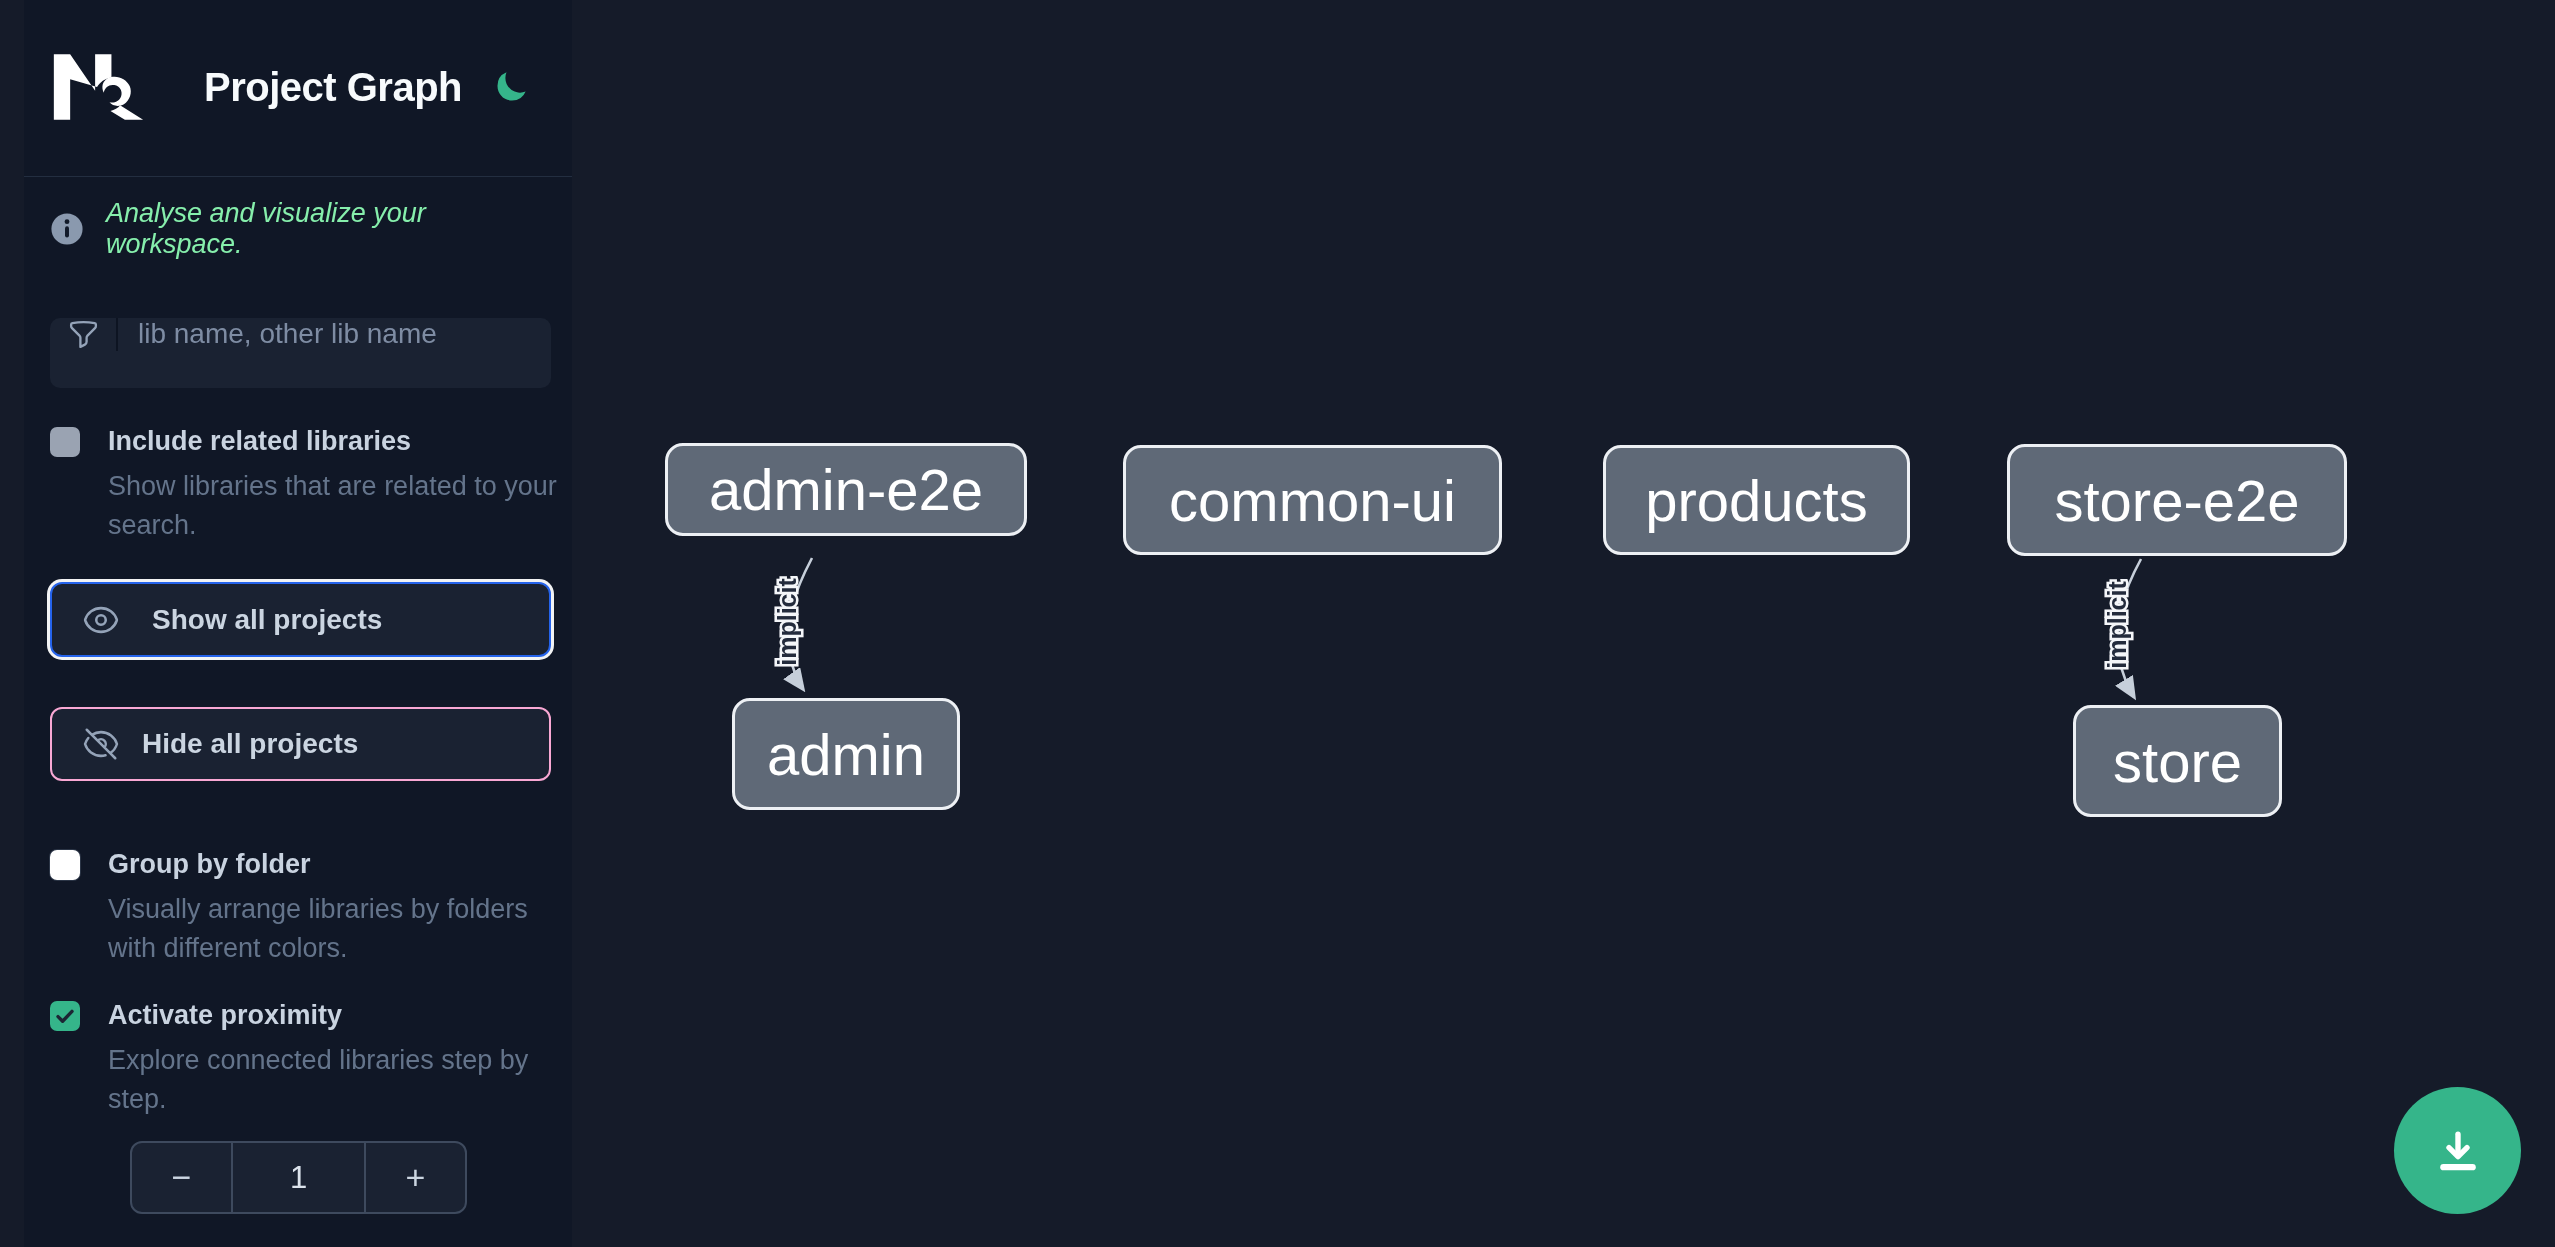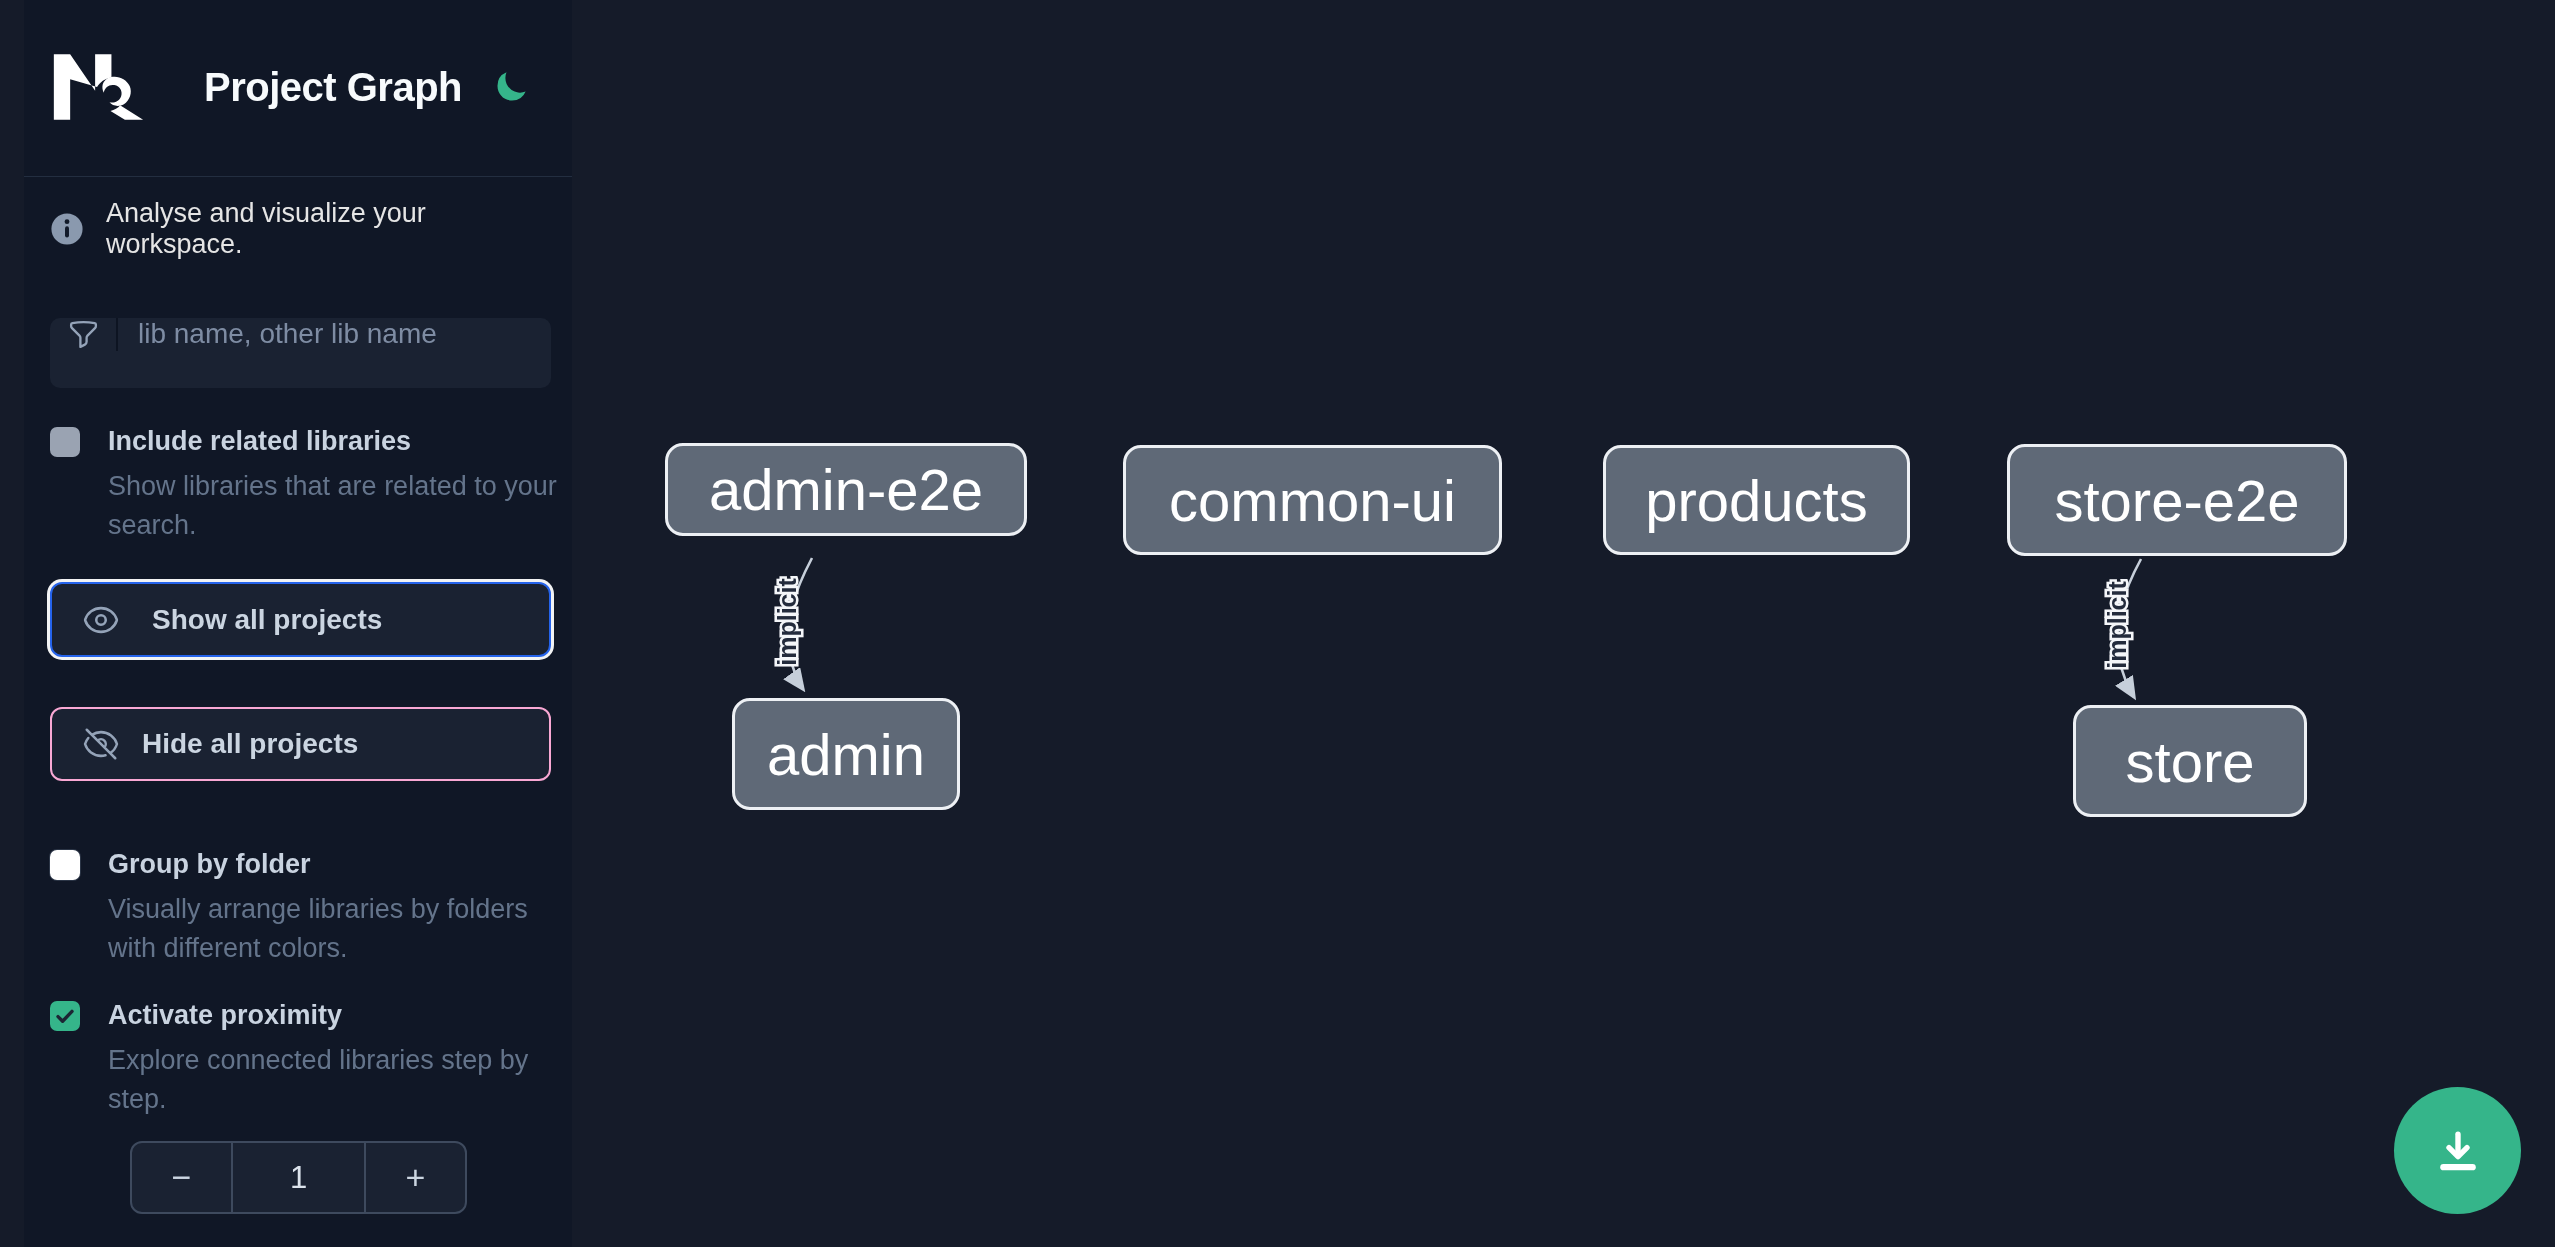--- a/index.html
+++ b/index.html
@@ -20,21 +20,21 @@
   .moon-btn { margin-left:auto; margin-right:25px; width:36px; height:38px;
     background:none; border:none; cursor:pointer; display:flex; align-items:center; }
   .moon-btn svg { width:36px; height:36px; }
 
   .sb-divider { position:absolute; left:0; top:176px; width:556px; height:1px;
     background:#232E40; }
 
   .tagline { position:absolute; left:26px; top:198px; width:505px;
     display:flex; align-items:center; gap:22px; }
   .info-icon { width:34px; height:34px; flex:0 0 auto; }
-  .tagline-text { font-size:27px; color:#e5e5e5; }
+  .tagline-text { font-size:27px; color:#86efac;font-style:italic; }
 
   .search-box { position:absolute; left:26px; top:318px; width:501px; height:70px;
     background:#1A2232; border-radius:10px; display:flex; align-items:flex-start;
     overflow:hidden; }
   .search-icon-cell { width:68px; display:flex; align-items:center; justify-content:center;
     border-right:2px solid #0D1422; }
   .search-icon-cell svg { width:33px; height:33px; }
   .search-input { flex:1; background:transparent; border:none; outline:none;
     padding:0 20px; font-family:inherit; font-size:28px; color:#E2E8F0; }
   .search-input::placeholder { color:#7E8CA3; opacity:1; }
@@ -80,21 +80,21 @@
   .edges-svg { position:absolute; left:0; top:0; width:1983px; height:1247px; }
 
   .node { position:absolute; display:flex; align-items:center; justify-content:center;
     background:#5F6977; border:3px solid #EDF0F4; border-radius:18px;
     color:#FFFFFF; font-size:58px; cursor:pointer; white-space:nowrap; }
   .n-admin-e2e  { left:93px;   top:443px; width:362px; height:93px; }
   .n-common-ui  { left:551px;  top:445px; width:379px; height:110px; }
   .n-products   { left:1031px; top:445px; width:307px; height:110px; }
   .n-store-e2e  { left:1435px; top:444px; width:340px; height:112px; }
   .n-admin      { left:160px;  top:698px; width:228px; height:112px; }
-  .n-store      { left:1501px; top:705px; width:234px; height:112px; }
+  .n-store      { left:1501px; top:705px; width:209px; height:112px; }
 
   .edge-label { font-family:"Liberation Sans", sans-serif; font-size:25px;
     font-weight:700; fill:#232B3C; stroke:#F4F6F9; stroke-width:5px;
     paint-order:stroke; }
 
   .fab { position:absolute; left:1822px; top:1087px; width:127px; height:127px;
     border-radius:50%; background:#35B58A; border:none; cursor:pointer;
     display:flex; align-items:center; justify-content:center; }
   .fab svg { width:54px; height:54px; }
 </style>

